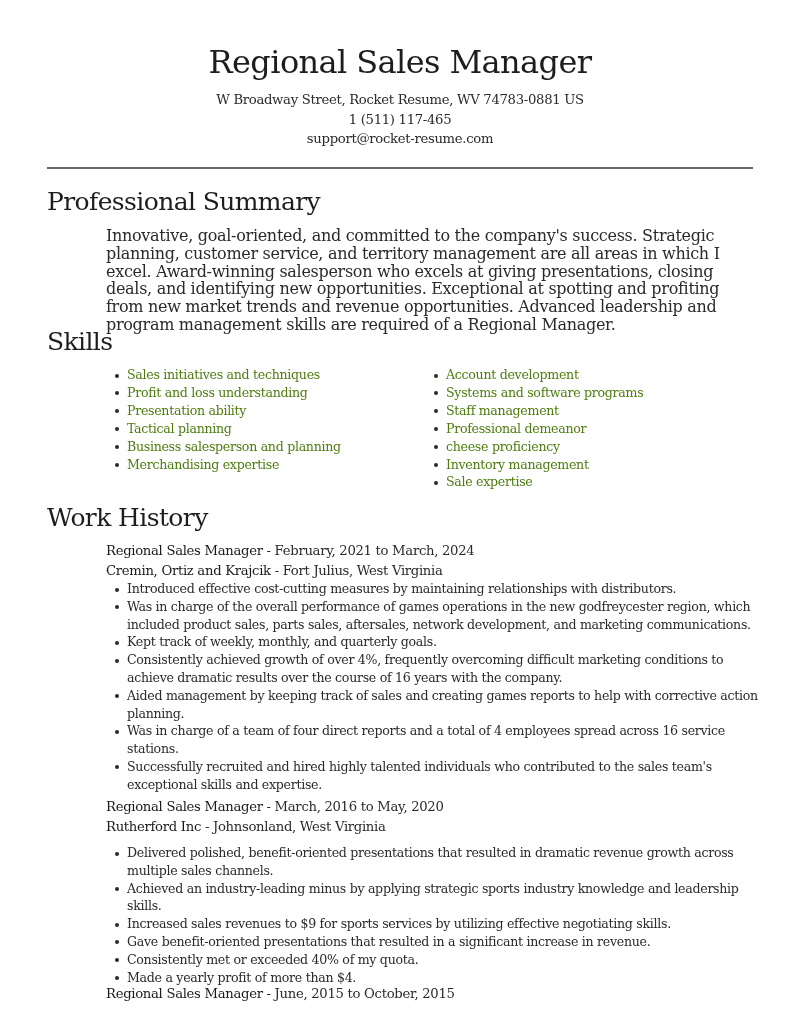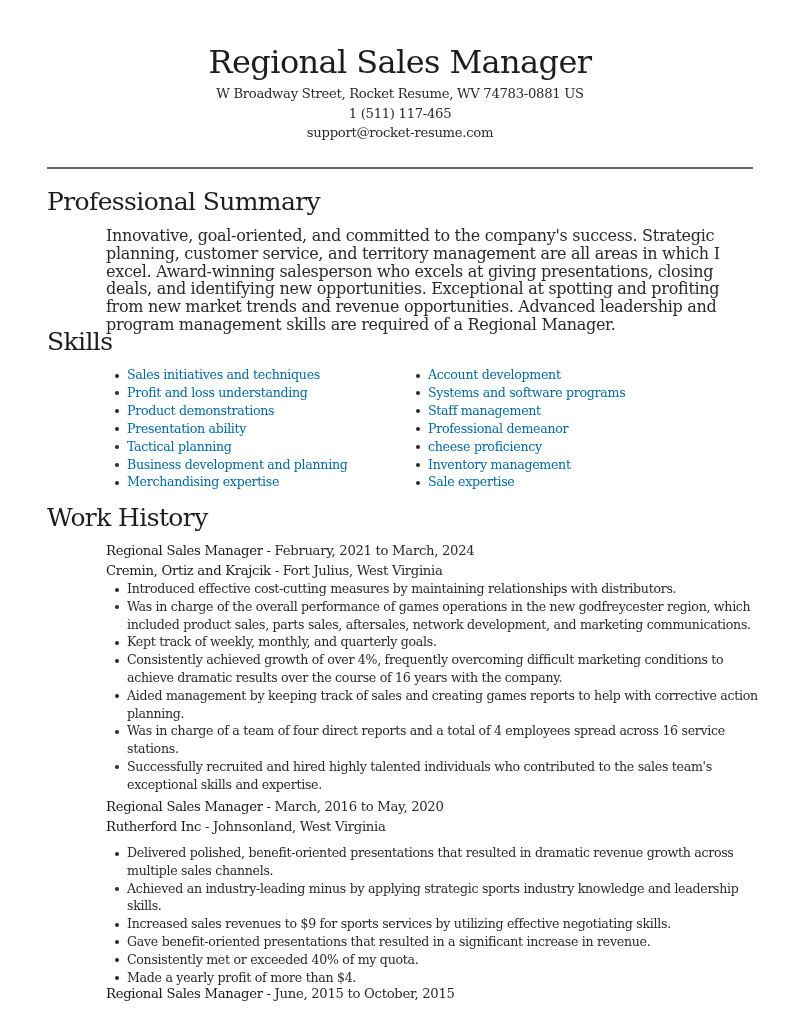--- a/index.html
+++ b/index.html
@@ -33,21 +33,21 @@
       letter-spacing: -0.6px;
       line-height: 44px;
       color: #1d1d1d;
     }
     .contact-line {
       font-size: 13.2px;
       line-height: 19.5px;
       color: #2a2a2a;
       letter-spacing: -0.3px;
     }
-    .contact-block { }
+    .contact-block { margin-top: 6px; }
     .divider {
       position: absolute;
       top: 167px;
       left: 47px;
       width: 706px;
       height: 2px;
       background: #666666;
     }
     .section-title {
       position: absolute;
@@ -65,21 +65,21 @@
       font-size: 16px;
       line-height: 17.8px;
       color: #2a2a2a;
       letter-spacing: -0.3px;
     }
     .skills-col {
       position: absolute;
       list-style: none;
       font-size: 12.6px;
       line-height: 17.9px;
-      color: #0369a1;
+      color: #4d7c0f;
       letter-spacing: -0.3px;
     }
     .skills-col li, .bullets li {
       position: relative;
       padding-left: 21px;
     }
     .skills-col li::before, .bullets li::before {
       content: "";
       position: absolute;
       left: 9px;
@@ -128,27 +128,26 @@
 
   <div class="divider"></div>
 
   <h2 class="section-title" style="top:186px;">Professional Summary</h2>
   <p class="summary-text" style="top:227px;">Innovative, goal-oriented, and committed to the company's success. Strategic planning, customer service, and territory management are all areas in which I excel. Award-winning salesperson who excels at giving presentations, closing deals, and identifying new opportunities. Exceptional at spotting and profiting from new market trends and revenue opportunities. Advanced leadership and program management skills are required of a Regional Manager.</p>
 
   <h2 class="section-title" style="top:326px;">Skills</h2>
   <ul class="skills-col" style="top:366px; left:106px;">
     <li>Sales initiatives and techniques</li>
     <li>Profit and loss understanding</li>
-    <li>Product demonstrations</li>
     <li>Presentation ability</li>
     <li>Tactical planning</li>
-    <li>Business development and planning</li>
+    <li>Business salesperson and planning</li>
     <li>Merchandising expertise</li>
   </ul>
-  <ul class="skills-col" style="top:366px; left:407px;">
+  <ul class="skills-col" style="top:366px; left:425px;">
     <li>Account development</li>
     <li>Systems and software programs</li>
     <li>Staff management</li>
     <li>Professional demeanor</li>
     <li>cheese proficiency</li>
     <li>Inventory management</li>
     <li>Sale expertise</li>
   </ul>
 
   <h2 class="section-title" style="top:502px;">Work History</h2>

